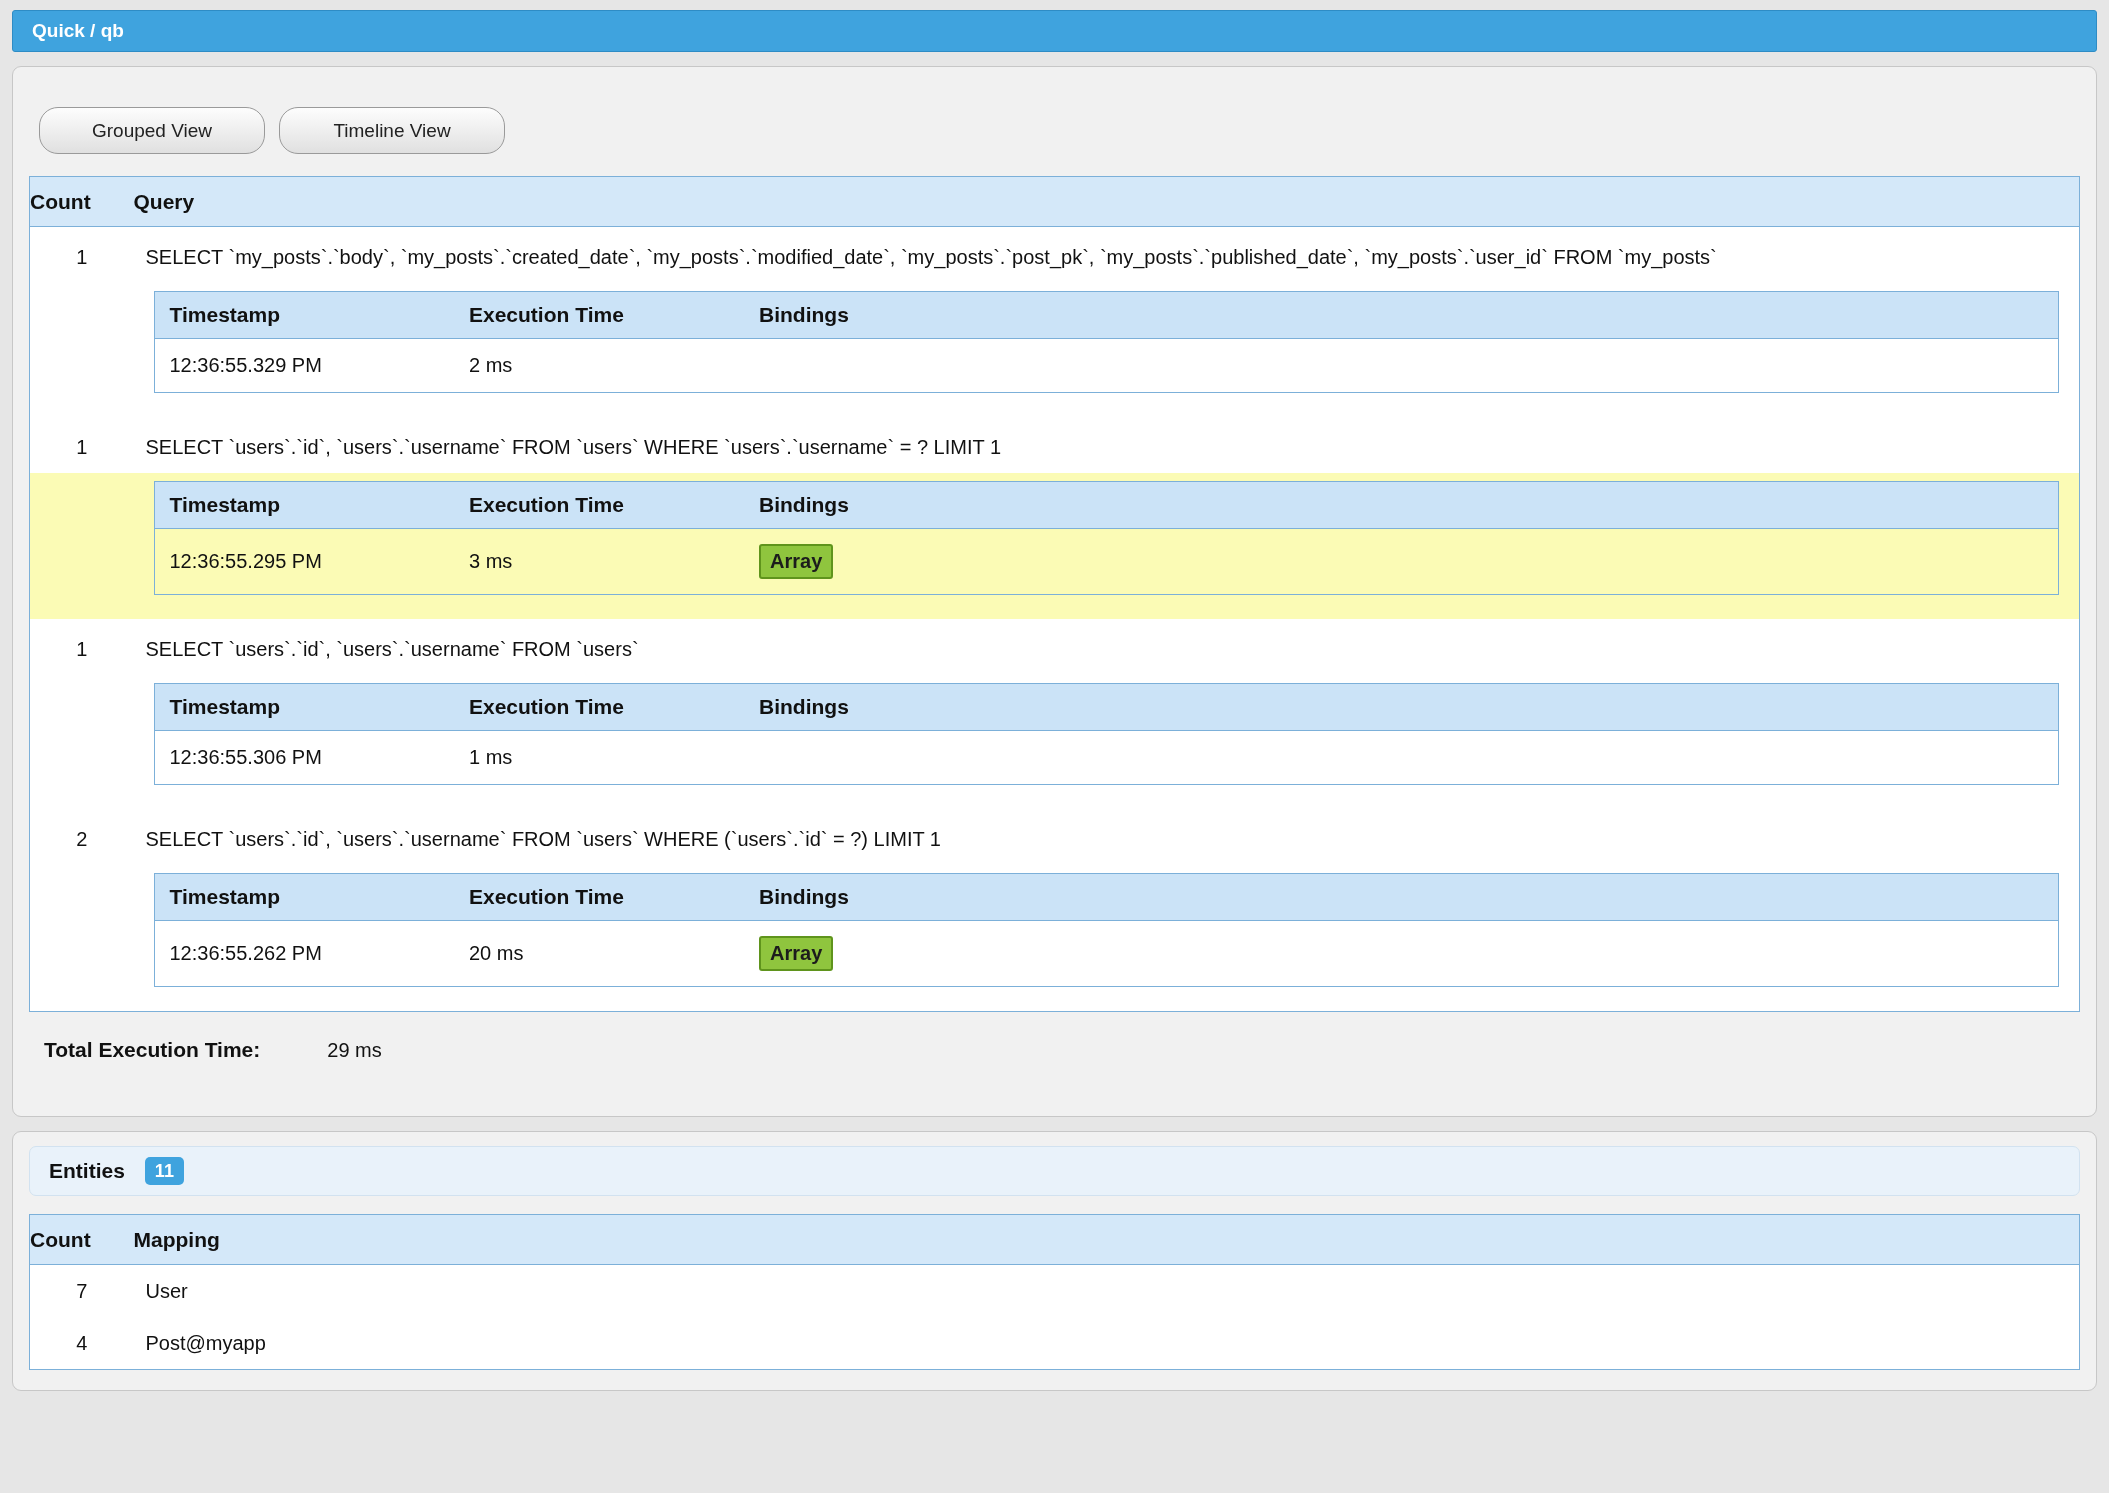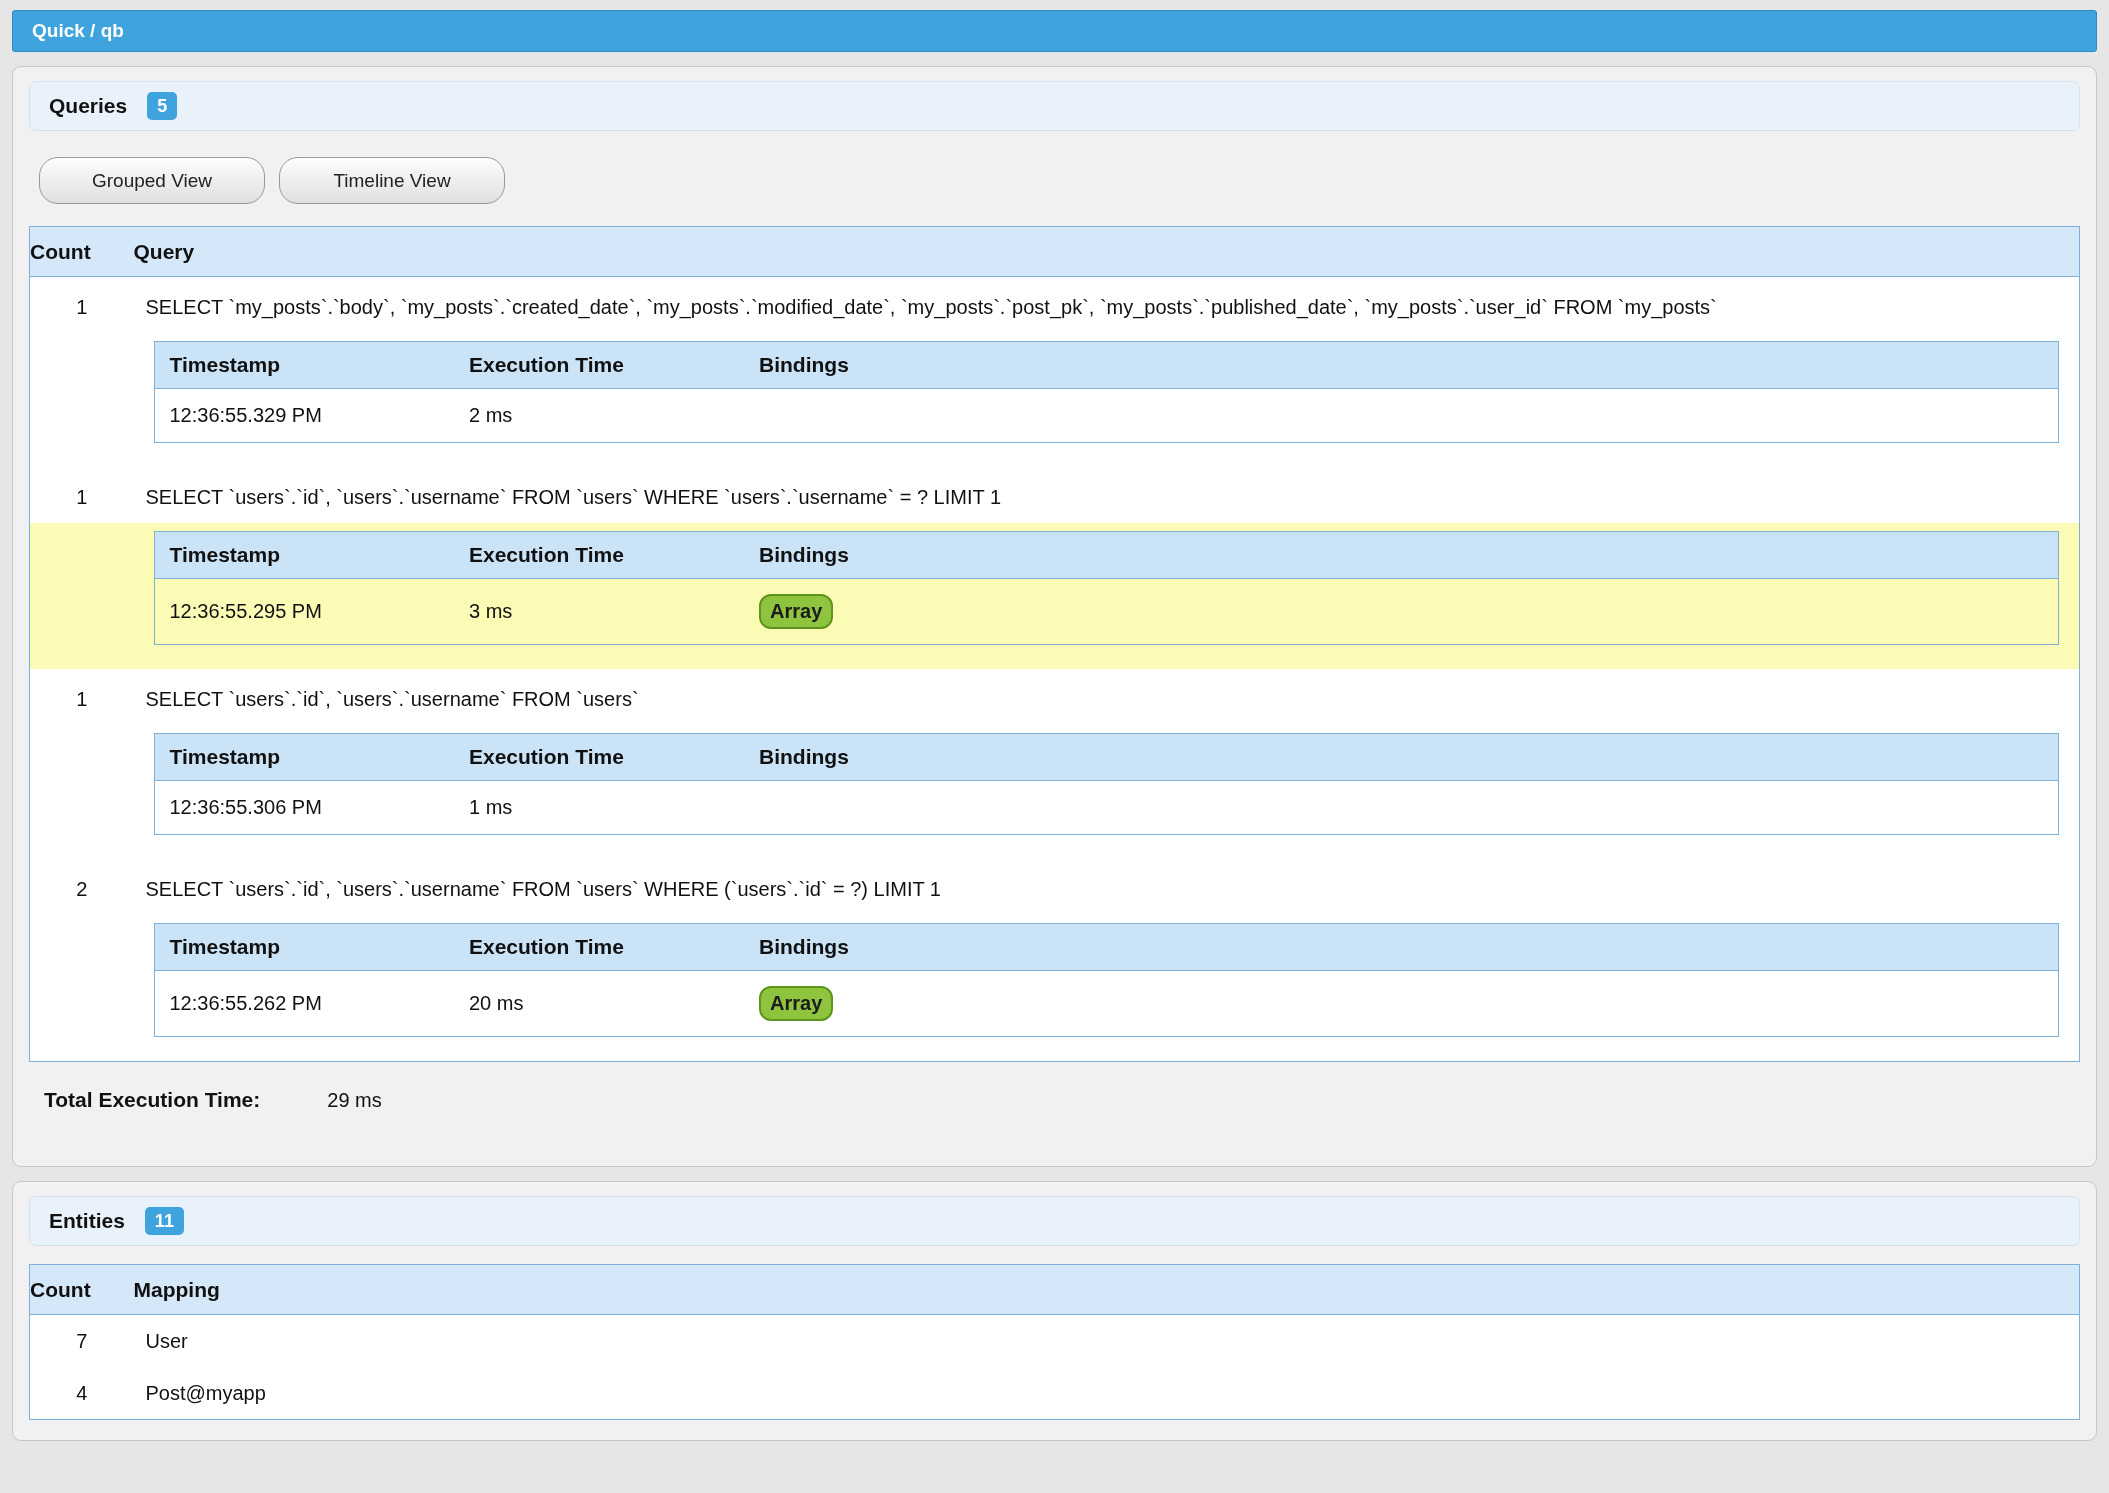--- a/index.html
+++ b/index.html
@@ -119,21 +119,21 @@
   .detail-table tbody td {
     padding: 15px 15px 15px 15px;
     vertical-align: middle;
   }
   .detail-table tbody tr + tr td { border-top: 1px solid #cfe2f2; }
 
   .array-badge {
     display: inline-block;
     background: #8fc53e;
     border: 2px solid #5f941c;
-    border-radius: 12px;
+    border-radius: 3px;
     padding: 4px 9px;
     font-weight: bold;
     color: #1c1c1c;
     cursor: pointer;
   }
 
   
   .total-row { margin: 26px 0 34px 15px; display: flex; align-items: baseline; }
   .total-label { font-weight: bold; font-size: 21px; }
   .total-value { margin-left: 67px; font-size: 20px; }
@@ -145,24 +145,20 @@
 </style>
 </head>
 <body>
 
 <div class="top-bar">
   <span>Quick / qb</span>
 </div>
 
 <div class="panel">
 
-  <div class="section-header">
-    <span class="section-title">Queries</span>
-    <span class="badge">5</span>
-  </div>
 
   <div class="btn-row">
     <button class="btn">Grouped View</button>
     <button class="btn">Timeline View</button>
   </div>
 
   <table class="query-table">
     <colgroup>
         <col style="width:104px">
         <col>

